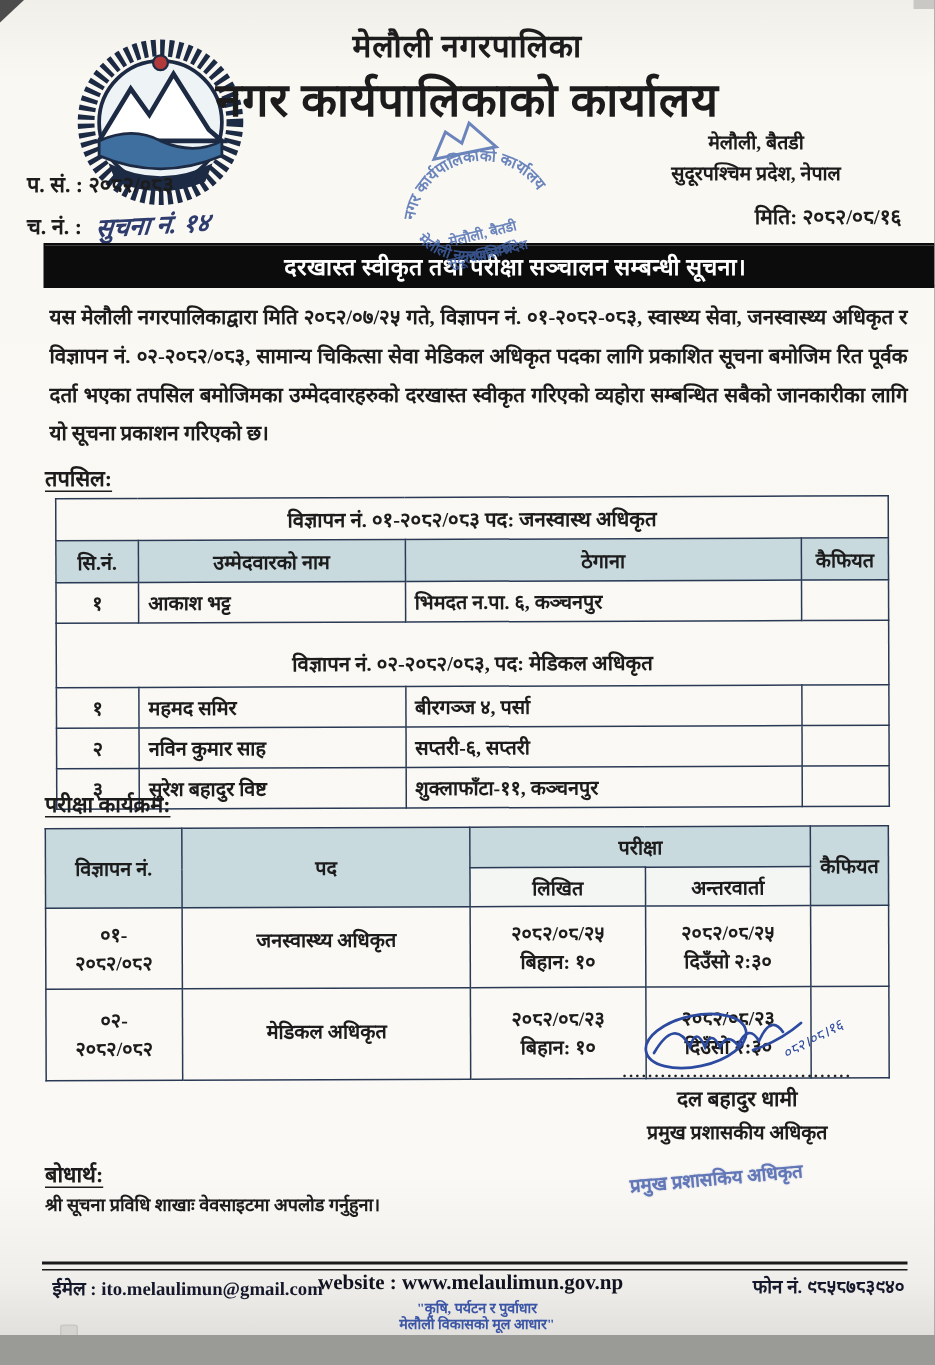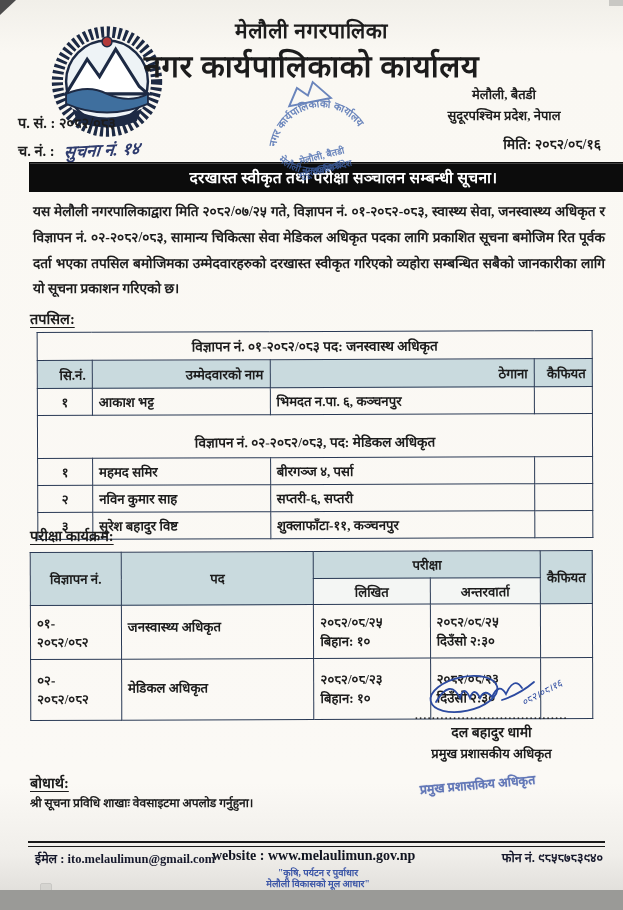--- a/index.html
+++ b/index.html
@@ -31,27 +31,27 @@
   .bodytext{left:33px;top:199px;width:572px;font-size:13.7px;line-height:25.8px;font-weight:600;text-align:justify;}
   .sechead{font-size:14.5px;font-weight:700;text-decoration:underline;text-underline-offset:3px;}
   .h-tapasil{left:30px;top:308px;}
   .h-exam{left:30px;top:525px;}
   
   table{border-collapse:collapse;transform:rotate(-0.2deg);}
   td{border:1.4px solid #2a3a55;font-size:13.2px;font-weight:700;padding:1px 6px;vertical-align:middle;background:transparent;}
   .t1{left:37px;top:331px;width:556px;}
   .ghead{text-align:center;font-size:13.6px;height:25px;}
   .ghead2{height:35px;vertical-align:bottom;padding-bottom:6px;}
-  .chead td{background:#c9dade;text-align:right;height:25px;margin-top:47px;}
+  .chead td{background:#c9dade;text-align:center;height:25px;margin-top:47px;}
   .t1 .c-sn{text-align:center;}
   .t1 tr.data td{height:24px;}
   .t2{left:30px;top:551px;width:563px;}
   .t2 .hd{background:#c9dade;text-align:center;height:24px;}
   .t2 .hd2{text-align:center;height:23px;background:#f4f6f4;}
-  .t2 td.data{height:40px;vertical-align:middle;}
+  .t2 td.data{height:40px;vertical-align:middle;text-align:center;}
   .cell2 span{display:block;line-height:19px;}
   
   .sigblock{right:14px;top:674px;width:235px;text-align:center;}
   .sigsvg{position:absolute;left:28px;top:-6px;width:185px;height:52px;}
   .dots{padding-top:36px;font-size:11px;letter-spacing:1.5px;color:#222;font-weight:700;line-height:10px;}
   .signame{font-size:14px;font-weight:700;margin-top:2px;}
   .sigtitle{font-size:13px;font-weight:700;margin-top:3px;text-align:center;}
   .bluestamp{margin-top:14px;margin-right:28px;color:#3c57a8;font-size:12.5px;font-weight:700;
     transform:rotate(-5deg);opacity:.8;text-shadow:0 0 1px rgba(60,87,168,.5);}
   

